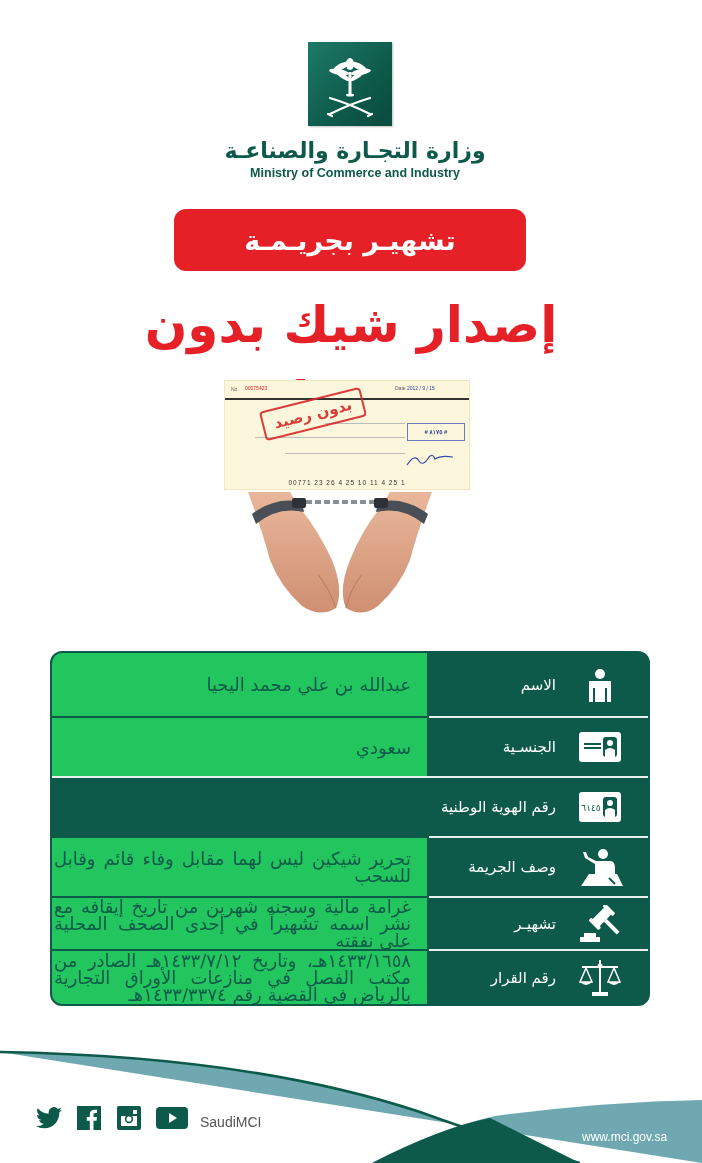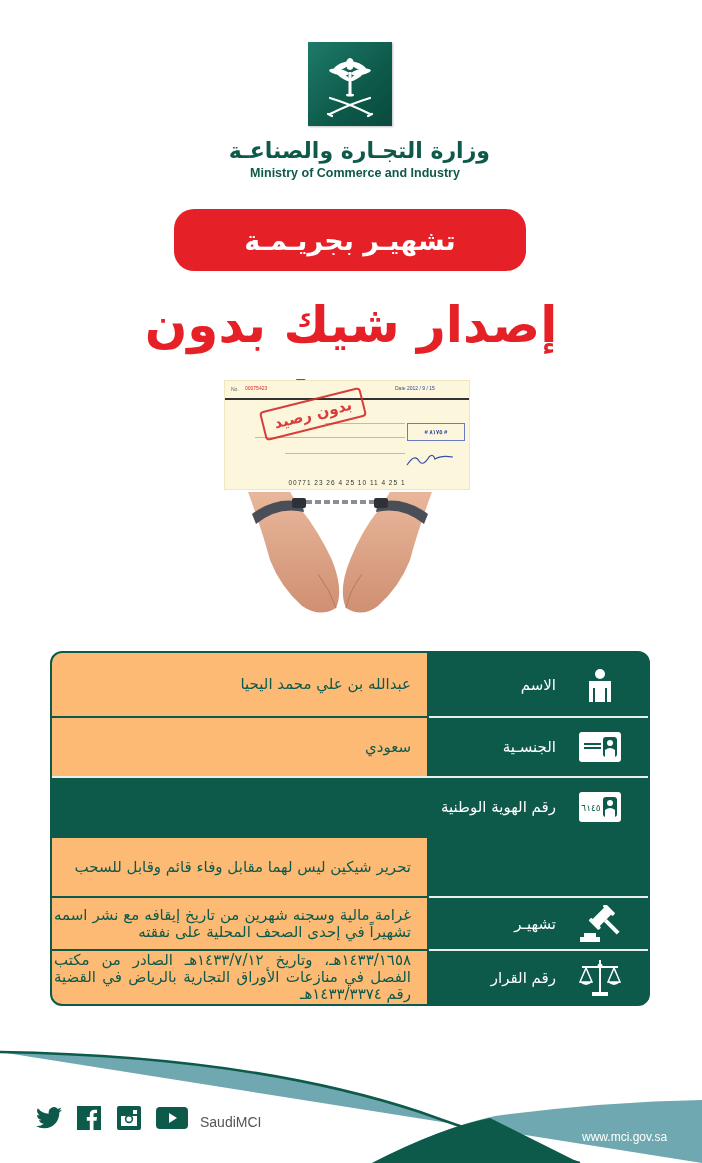--- a/index.html
+++ b/index.html
@@ -11,34 +11,34 @@
   .abs { position: absolute; }
 
   
   .logo-box {
     left: 308px; top: 42px; width: 84px; height: 84px;
     background: linear-gradient(135deg, #1f7a68 0%, #0d5a4a 60%, #0a4a3d 100%);
     box-shadow: 1px 1px 2px rgba(0,0,0,0.25);
   }
   .logo-box svg { width: 84px; height: 84px; display: block; }
   .ministry-ar {
-    left: 220px; top: 138px; width: 270px; text-align: right;
+    left: 220px; top: 138px; width: 270px; text-align: center;
     color: #0d5a4a; font-size: 22px; font-weight: bold; direction: rtl;
     letter-spacing: 0.5px;
   }
   .ministry-en {
     left: 220px; top: 166px; width: 270px; text-align: center;
     color: #0d5a4a; font-size: 12.5px; font-weight: bold;
     font-family: "Liberation Sans", sans-serif;
   }
 
   
   .banner {
     left: 174px; top: 209px; width: 352px; height: 62px;
-    background: #e52027; border-radius: 20px;
+    background: #e52027; border-radius: 12px;
     display: flex; align-items: center; justify-content: center;
     color: #ffffff; font-size: 27px; font-weight: bold; direction: rtl;
   }
   .crime-title {
     left: 100px; top: 296px; width: 502px; text-align: center;
     color: #e52027; font-size: 50px; font-weight: bold; direction: rtl;
   }
 
   
   .cheque {
@@ -77,24 +77,24 @@
   
   .table {
     left: 50px; top: 651px; width: 600px; height: 355px;
     border-radius: 12px; overflow: hidden;
     border: 2px solid #0d5a4a; box-sizing: border-box;
     display: flex; flex-direction: column; background: #0d5a4a;
   }
   .row { display: flex; flex: none; position: relative; }
   .row + .row { border-top: 2px solid #0d5a4a; }
   .row .value {
-    width: 377px; background: #fdba74; box-sizing: border-box;
+    width: 377px; background: #22c55e; box-sizing: border-box;
     display: flex; align-items: center; justify-content: flex-start;
     direction: rtl; padding: 0 16px 0 2px;
-    color: #0d5a4a; font-size: 15px; line-height: 17px; text-align: justify;
+    color: #0d5a4a; font-size: 18px; line-height: 17px; text-align: justify;
     border-right: 2px solid #0d5a4a;
   }
   .row .label {
     flex: 1; background: #0d5a4a; display: flex; align-items: center;
     direction: rtl; padding-right: 18px; color: #ffffff; font-size: 15px;
     position: relative;
   }
   .row + .row .label::before {
     content: ""; position: absolute; top: -2px; left: 0; right: 0; height: 2px; background: #e8f0ee;
   }
@@ -227,20 +227,32 @@
           <circle cx="31" cy="11" r="3" fill="#fff"></circle>
           <path d="M26 25 V18 Q31 14 36 18 V25 Z" fill="#fff"></path>
         </svg>
       </span>
       <span>رقم الهوية الوطنية</span>
     </div>
   </div>
 
   <div class="row" style="height:58px">
     <div class="value">تحرير شيكين ليس لهما مقابل وفاء قائم وقابل للسحب</div>
+    <div class="label">
+      <span class="icon">
+        <svg width="46" height="38" viewBox="0 0 46 38">
+          <circle cx="26" cy="6" r="5" fill="#fff"></circle>
+          <path d="M18 13 H34 Q38 14 38 20 V28 H18 Z" fill="#fff"></path>
+          <path d="M18 16 L8 10 L6 4 L9 4 L11 9 L19 13 Z" fill="#fff"></path>
+          <path d="M4 38 L12 26 H40 L46 38 Z" fill="#fff"></path>
+          <path d="M32 30 L38 36" stroke="#0d5a4a" stroke-width="2"></path>
+        </svg>
+      </span>
+      <span>وصف الجريمة</span>
+    </div>
   </div>
 
   <div class="row" style="height:51px">
     <div class="value">غرامة مالية وسجنه شهرين من تاريخ إيقافه مع نشر اسمه تشهيراً في إحدى الصحف المحلية على نفقته</div>
     <div class="label">
       <span class="icon">
         <svg width="44" height="38" viewBox="0 0 44 38">
           <g transform="rotate(-45 26 14)">
             <rect x="16" y="6" width="20" height="10" rx="1" fill="#fff"></rect>
             <rect x="14" y="4" width="4" height="14" rx="1" fill="#fff"></rect>

